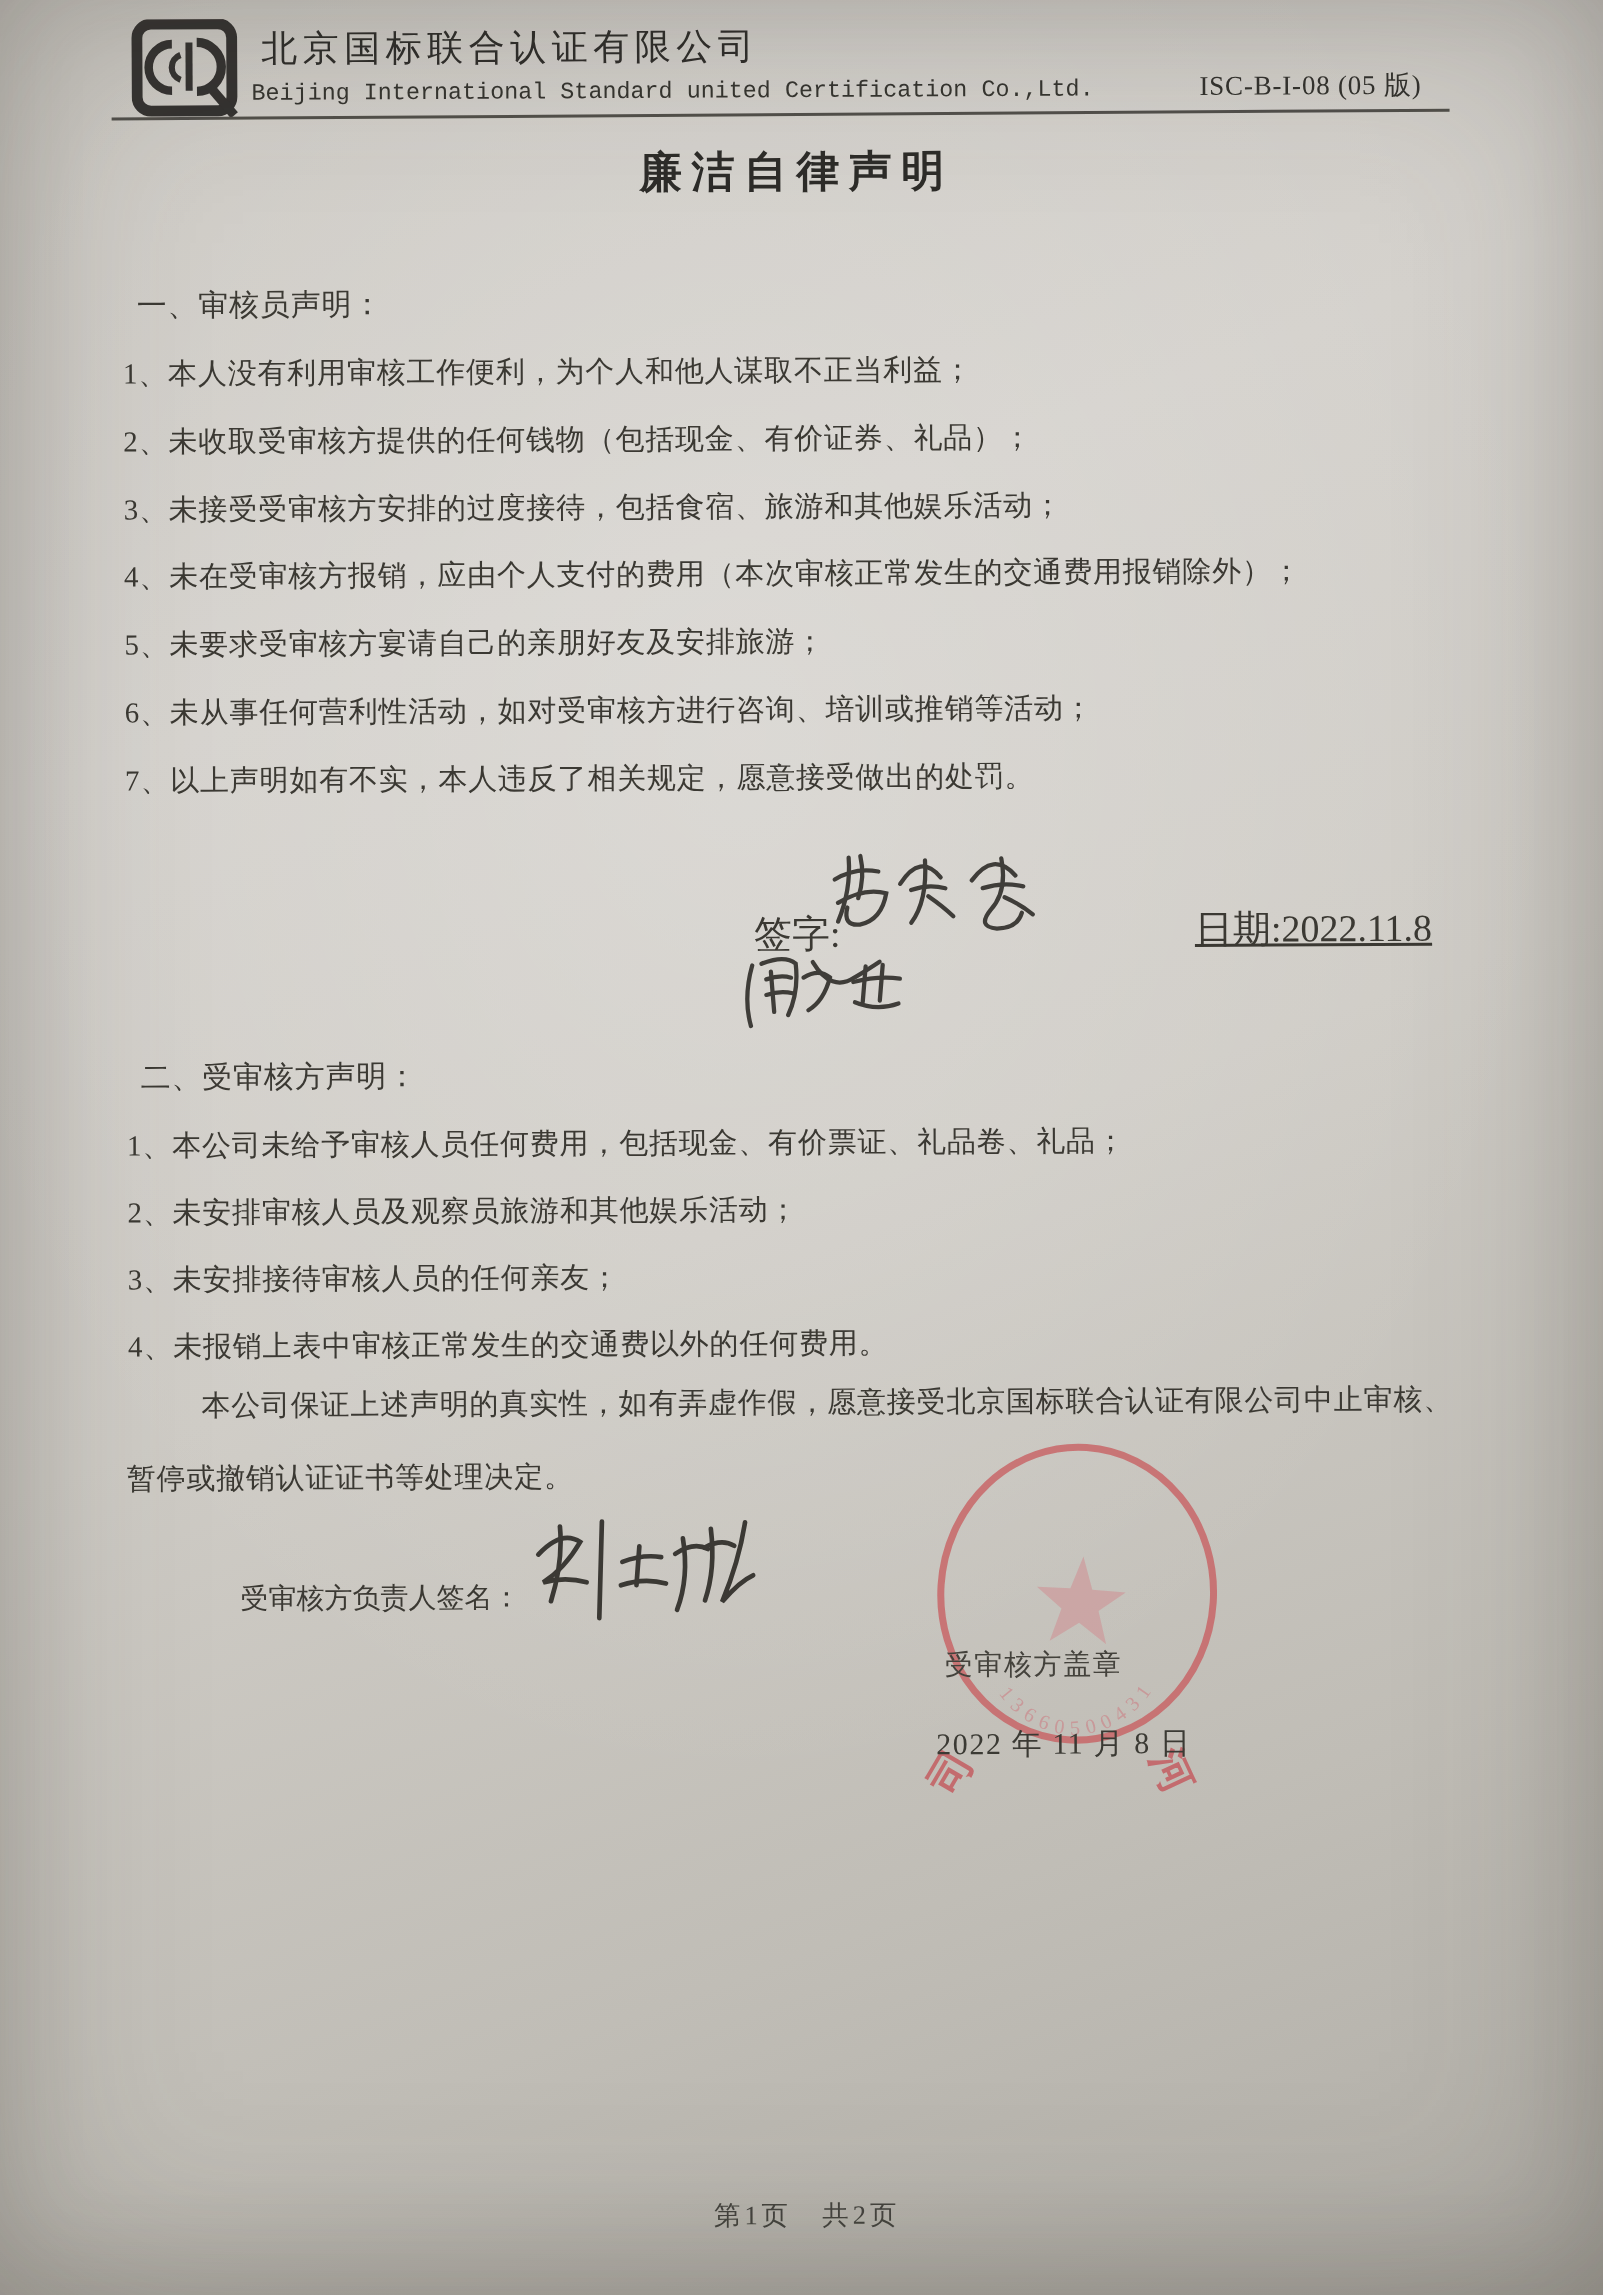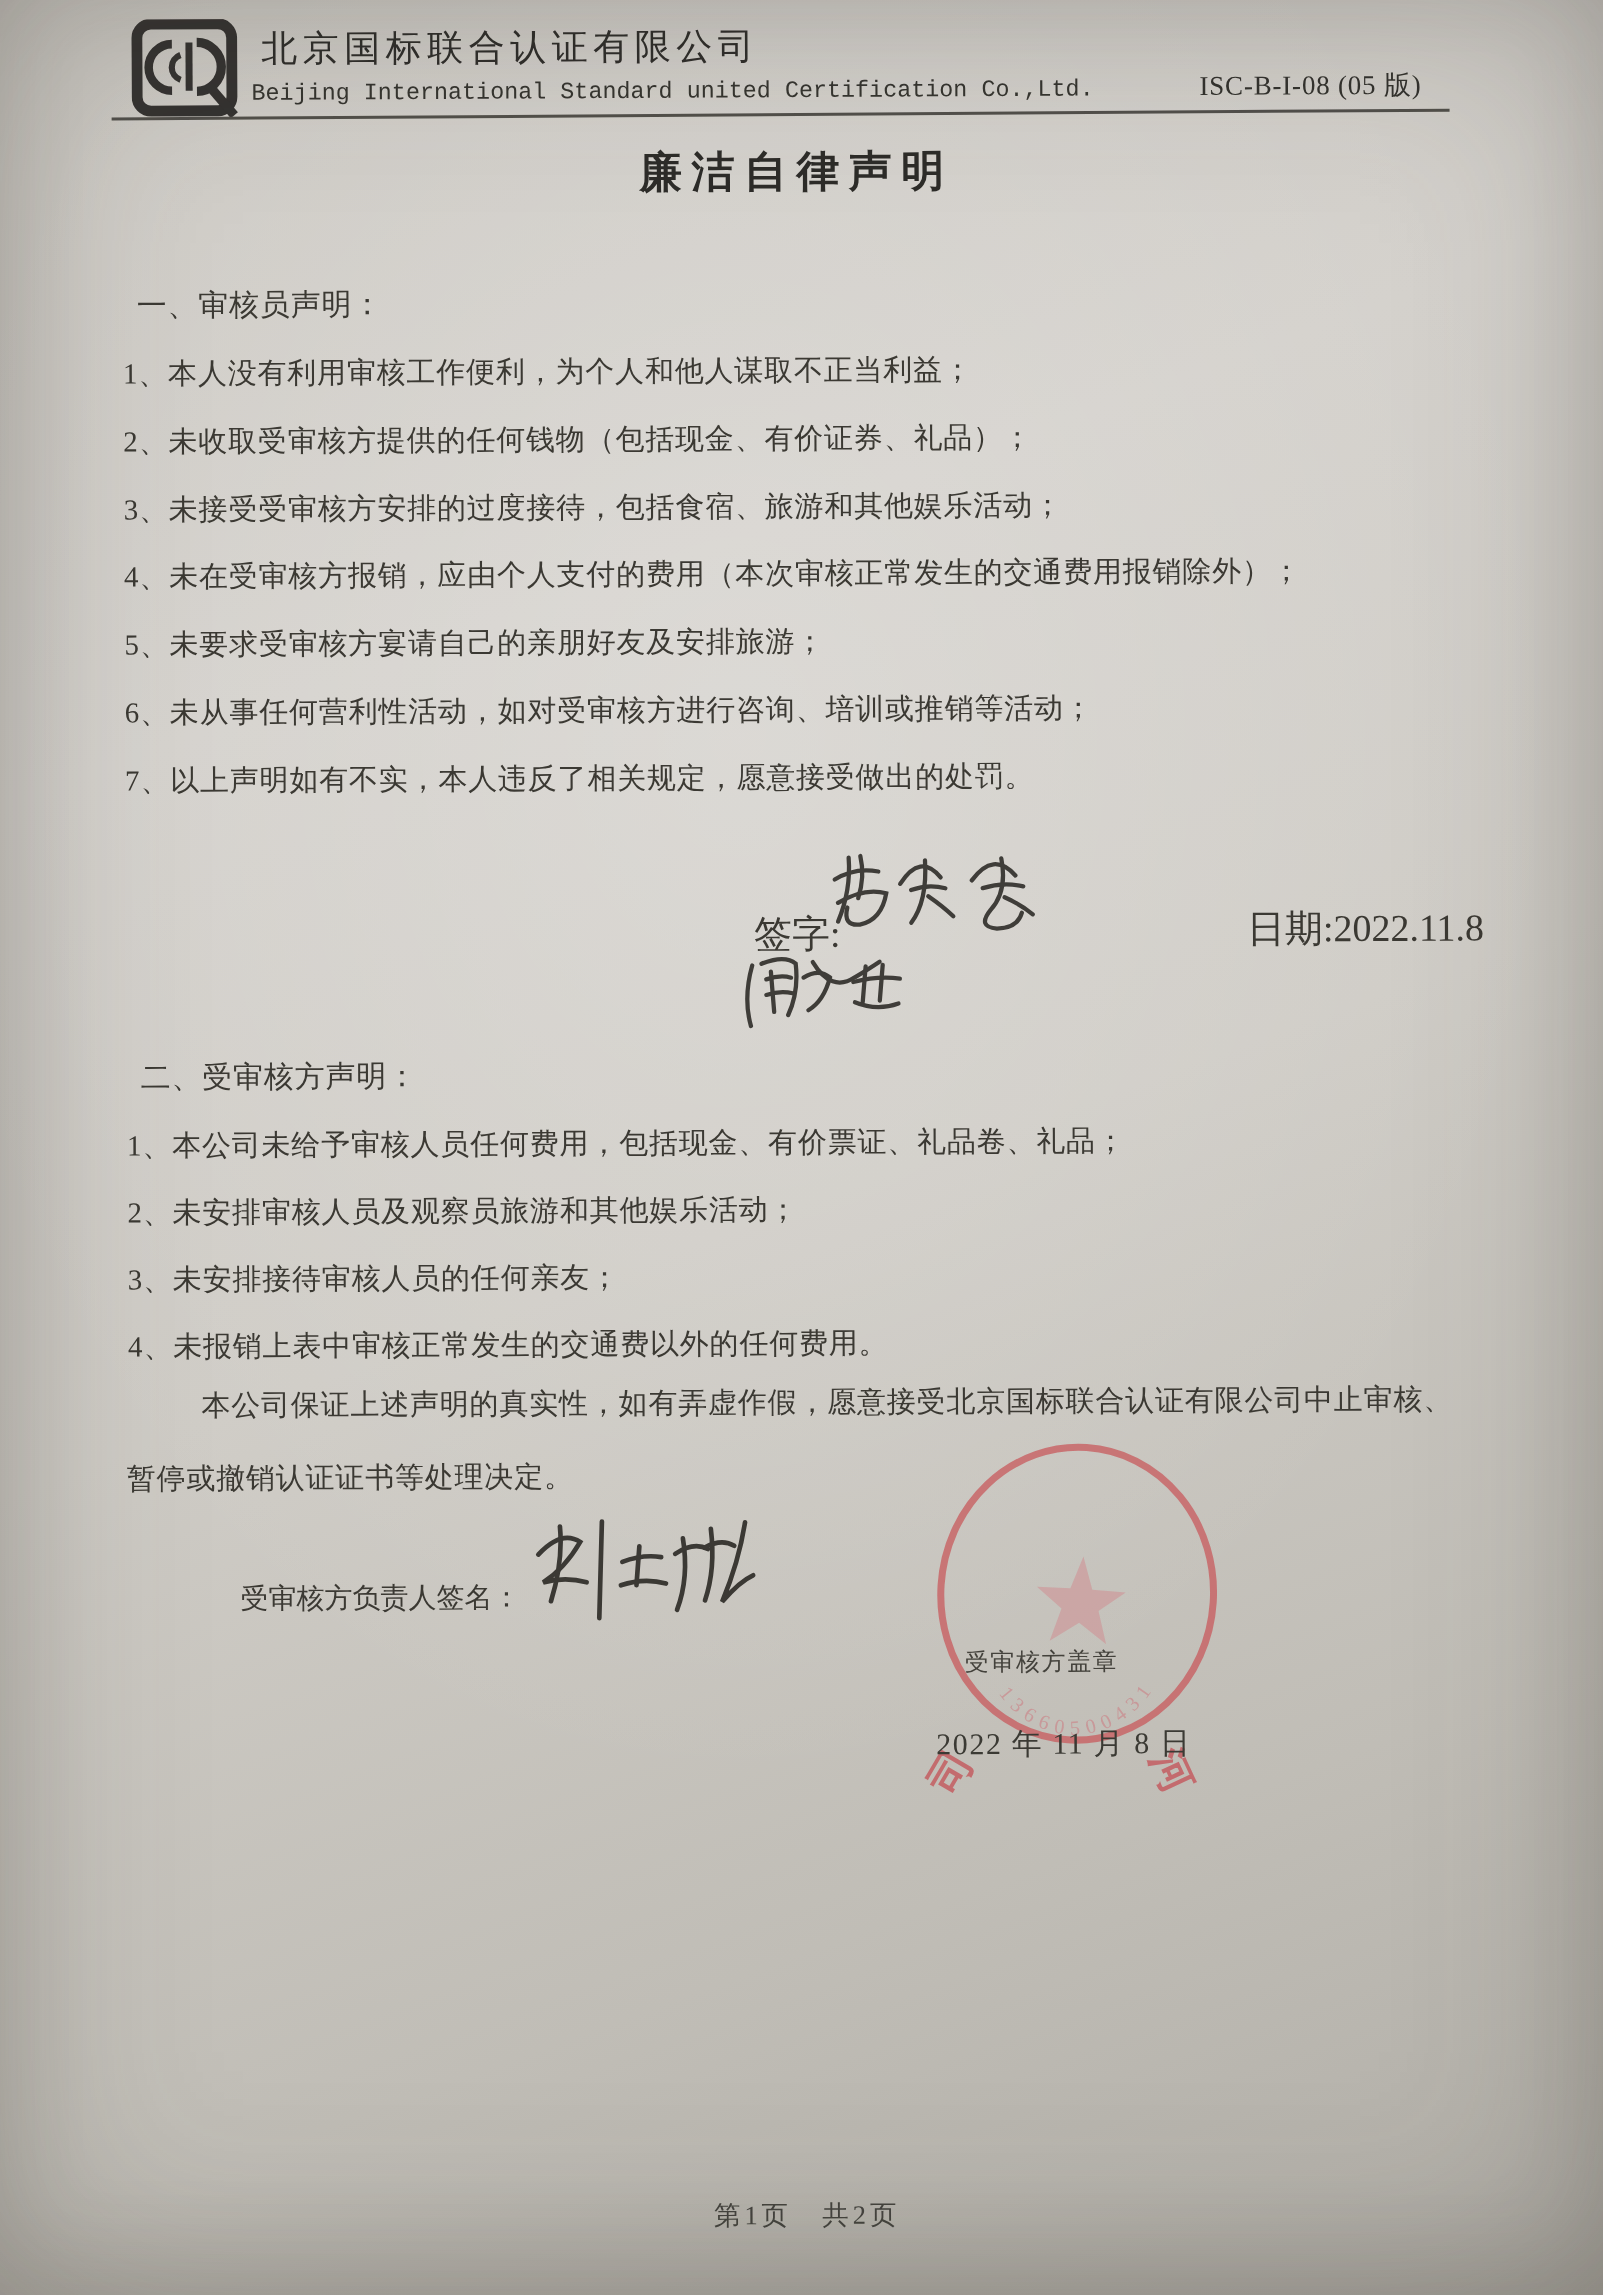--- a/index.html
+++ b/index.html
@@ -56,21 +56,21 @@
     <div class="abs line heading" style="left:141px;top:282px;">一、审核员声明：</div>
     <div class="abs line" style="left:127px;top:351px;">1、本人没有利用审核工作便利，为个人和他人谋取不正当利益；</div>
     <div class="abs line" style="left:127px;top:419px;">2、未收取受审核方提供的任何钱物（包括现金、有价证券、礼品）；</div>
     <div class="abs line" style="left:127px;top:487px;">3、未接受受审核方安排的过度接待，包括食宿、旅游和其他娱乐活动；</div>
     <div class="abs line" style="left:127px;top:554px;">4、未在受审核方报销，应由个人支付的费用（本次审核正常发生的交通费用报销除外）；</div>
     <div class="abs line" style="left:127px;top:622px;">5、未要求受审核方宴请自己的亲朋好友及安排旅游；</div>
     <div class="abs line" style="left:127px;top:690px;">6、未从事任何营利性活动，如对受审核方进行咨询、培训或推销等活动；</div>
     <div class="abs line" style="left:127px;top:758px;">7、以上声明如有不实，本人违反了相关规定，愿意接受做出的处罚。</div>
 
     <div class="abs sign-label" style="left:755px;top:909px;">签字:</div>
-    <div class="abs sign-label" style="left:1248px;top:906px;">日期:2022.11.8</div>
+    <div class="abs sign-label" style="left:1196px;top:906px;text-decoration:underline;">日期:2022.11.8</div>
 
     <svg class="sig" style="left:819px;top:836px;" width="257" height="117" viewBox="0 0 330 150" fill="none" stroke="#33312d" stroke-width="5.5" stroke-linecap="round" opacity="0.92">
       <path d="M22,56 Q48,40 78,46"></path>
       <path d="M40,28 Q43,70 26,110"></path>
       <path d="M55,26 Q61,52 52,80"></path>
       <path d="M26,86 Q60,66 88,74 Q82,108 54,114 Q32,116 38,92"></path>
       <path d="M106,62 Q132,22 158,54"></path>
       <path d="M120,70 Q142,62 164,68"></path>
       <path d="M138,32 Q141,84 120,112"></path>
       <path d="M142,78 Q162,92 174,104"></path>
@@ -128,20 +128,20 @@
         <polygon opacity="0.55" fill="#cf8e92" points="205,152 219.1,193.6 262.1,194.5 228.8,220.4 241.3,262.5 205,237 168.7,262.5 181.2,220.4 147.9,194.5 190.9,193.6"></polygon>
         <text font-size="55" font-weight="bold" fill="#c4595e" opacity="0.82" letter-spacing="16" font-family="Liberation Serif, DejaVu Serif, serif">
           <textPath href="#stamp-arc" startOffset="118">河北巨神泵业有限公司</textPath>
         </text>
         <text font-size="26" fill="#cb8489" opacity="0.65" letter-spacing="9" font-family="Liberation Serif, DejaVu Serif, serif">
           <textPath href="#serial-arc" startOffset="48">13660500431</textPath>
         </text>
       </g>
     </svg>
 
-    <div class="abs" style="left:942px;top:1647px;font-size:24px;letter-spacing:1.6px;color:#44423c;margin-left:20px;">受审核方盖章</div>
+    <div class="abs" style="left:942px;top:1647px;font-size:28px;letter-spacing:1.6px;color:#44423c;">受审核方盖章</div>
     <div class="abs" style="left:933px;top:1725px;font-size:30px;letter-spacing:1.6px;color:#3b3a34;">2022 年 11 月 8 日</div>
 
     <div class="abs footer">第1页　共2页</div>
 
   </div>
 </div>
 
 
 </body></html>

